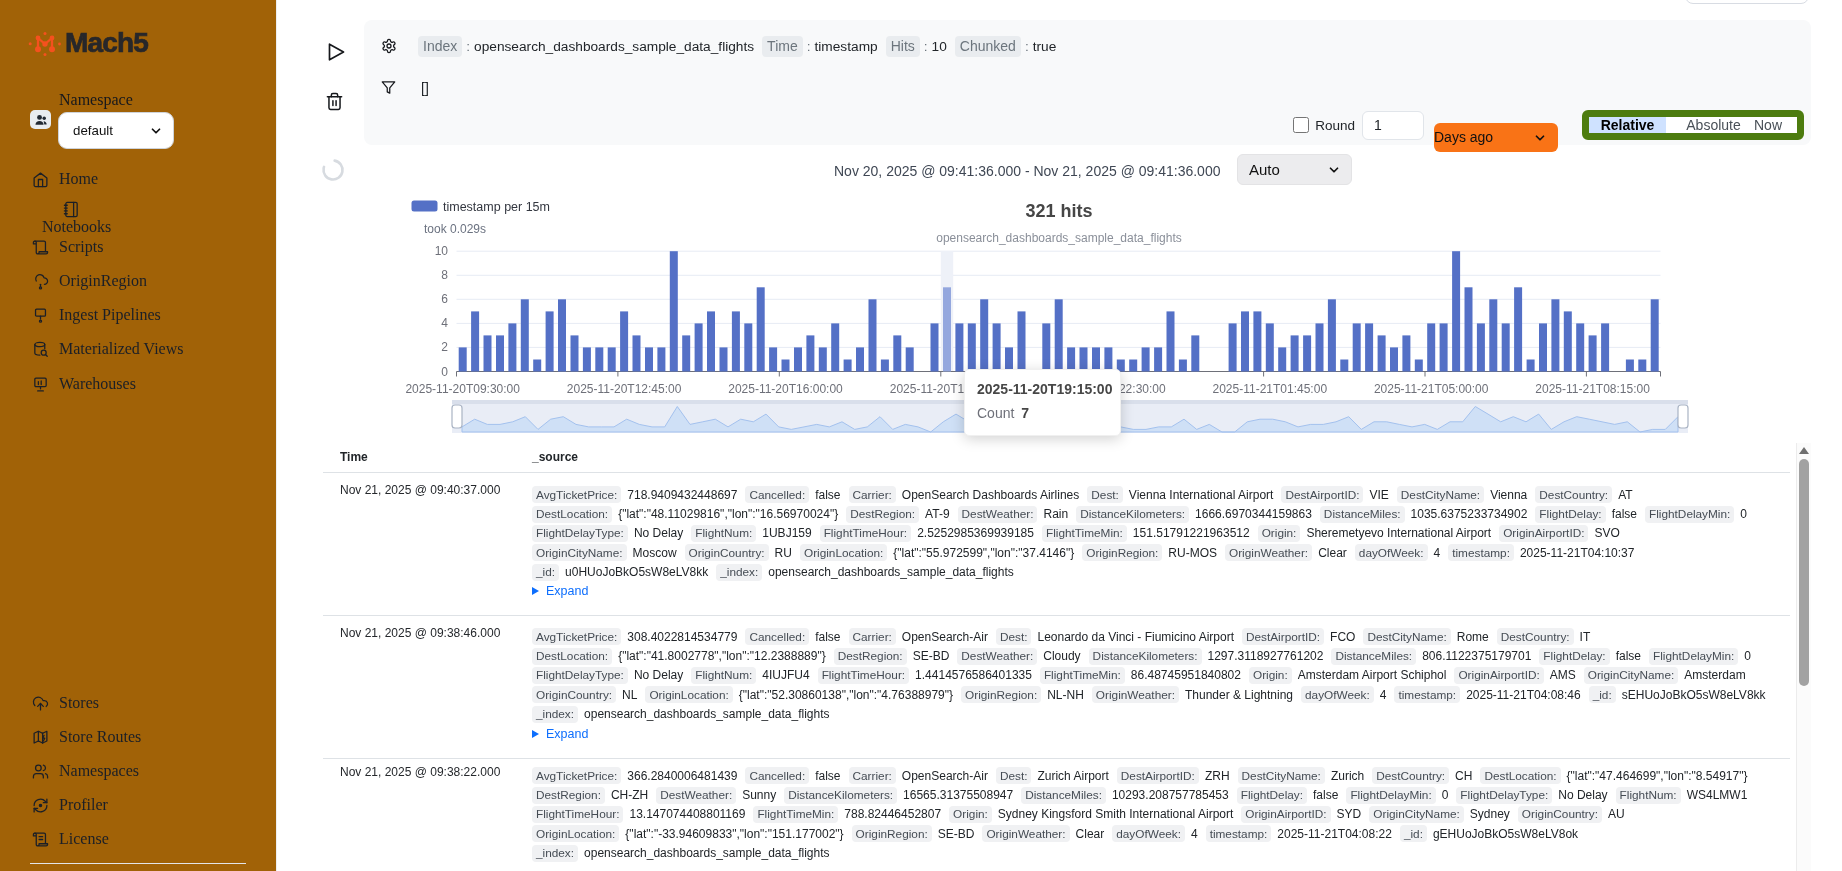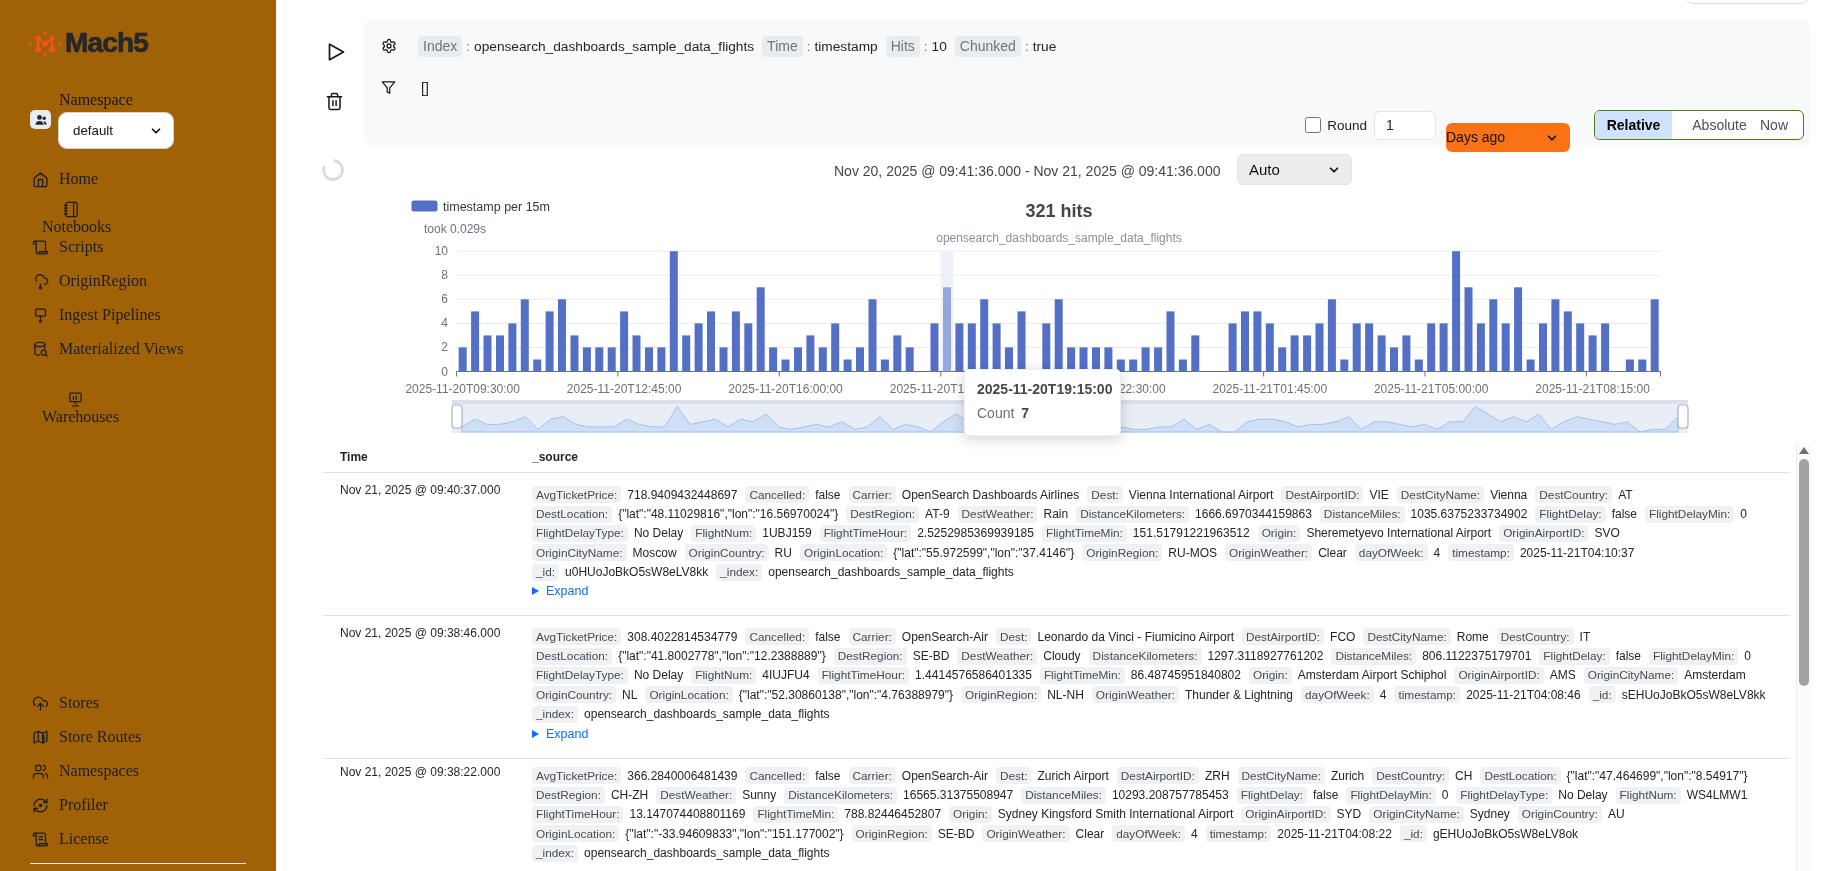--- a/index.html
+++ b/index.html
@@ -40,21 +40,21 @@
 
 #ctl { position:absolute; left:364px; top:110px; width:1440px; height:30px; display:flex;
   align-items:center; justify-content:flex-end; font-size:14px; }
 #cbx { width:16px; height:16px; border:1px solid #757575; border-radius:2.5px; background:#fff; }
 #roundlab { font-size:13.5px; color:#212529; margin-left:6px; }
 #numin { width:62px; height:29px; background:#fff; border:1px solid #e1e5ea; border-radius:6px;
   margin-left:7px; font-size:14px; color:#212529; display:flex; align-items:center; padding-left:11px; }
 #daysel { width:124px; height:29px; background:#f97316; border-radius:6px; margin-left:10px;
   font-size:14px; color:#111; display:flex; align-items:center; position:relative;margin-top:24px; }
 #daysel .ch { position:absolute; right:11px; top:8px; }
-#btngrp { margin-left:24px; height:30px; border:1px solid #4d7c0f; border-radius:6px; background:#fff;
+#btngrp { margin-left:24px; height:30px; border:7px solid #4d7c0f; border-radius:6px; background:#fff;
   display:flex; align-items:stretch; overflow:hidden; font-size:14px; }
 #btngrp .seg { display:flex; align-items:center; justify-content:center; color:#495057; }
 #btngrp .s1 { width:77px; } #btngrp .s2 { width:73px;padding-left:22px; } #btngrp .s3 { width:58px; }
 #btngrp .active { background:#cfe2ff; color:#000; font-weight:bold; }
 
 #datetxt { position:absolute; left:834px; top:163px; font-size:14px; color:#3f4754; }
 #autosel { position:absolute; left:1237px; top:154px; width:115px; height:31px; background:#ececee;
   border:1px solid #e3e3e5; border-radius:6px; font-size:15px; color:#111;
   display:flex; align-items:center; padding-left:11px; }
 #autosel .ch { position:absolute; right:10px; top:8px; }
@@ -174,21 +174,21 @@
         <svg width="17" height="17" viewBox="0 0 24 24" fill="none" stroke="#1b1f27" stroke-width="1.8" stroke-linecap="round" stroke-linejoin="round">
           <ellipse cx="11" cy="5" rx="7" ry="3"></ellipse>
           <path d="M4 5v12c0 1.66 3.13 3 7 3"></path>
           <path d="M18 5v6"></path>
           <circle cx="16.5" cy="16.5" r="3.5"></circle>
           <path d="m19 19 2.5 2.5"></path>
         </svg>
       </span>
       <span class="nlab">Materialized Views</span>
     </div>
-<div class="navitem" style="top:391px;flex-direction:column;">
+<div class="navitem" style="top:372px;">
       <span class="nico">
         <svg width="17" height="17" viewBox="0 0 24 24" fill="none" stroke="#1b1f27" stroke-width="1.8" stroke-linecap="round" stroke-linejoin="round">
           <rect x="4" y="3" width="16" height="12" rx="1.5"></rect>
           <path d="M9 8v4"></path>
           <path d="M13 7v5"></path>
           <path d="M12 15v3"></path>
           <path d="M8 21h8"></path>
         </svg>
       </span>
       <span class="nlab">Warehouses</span>

